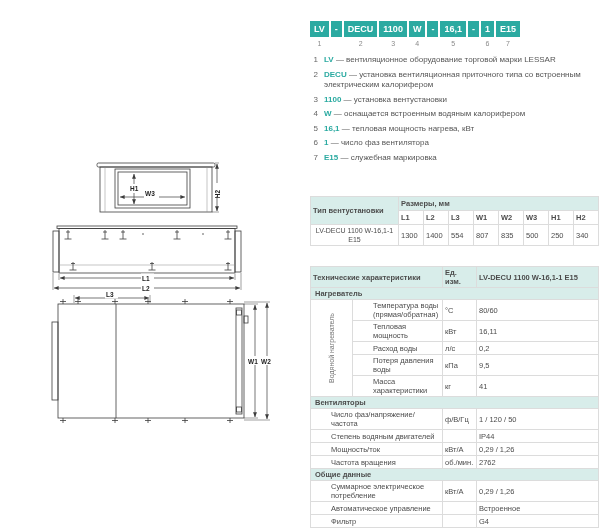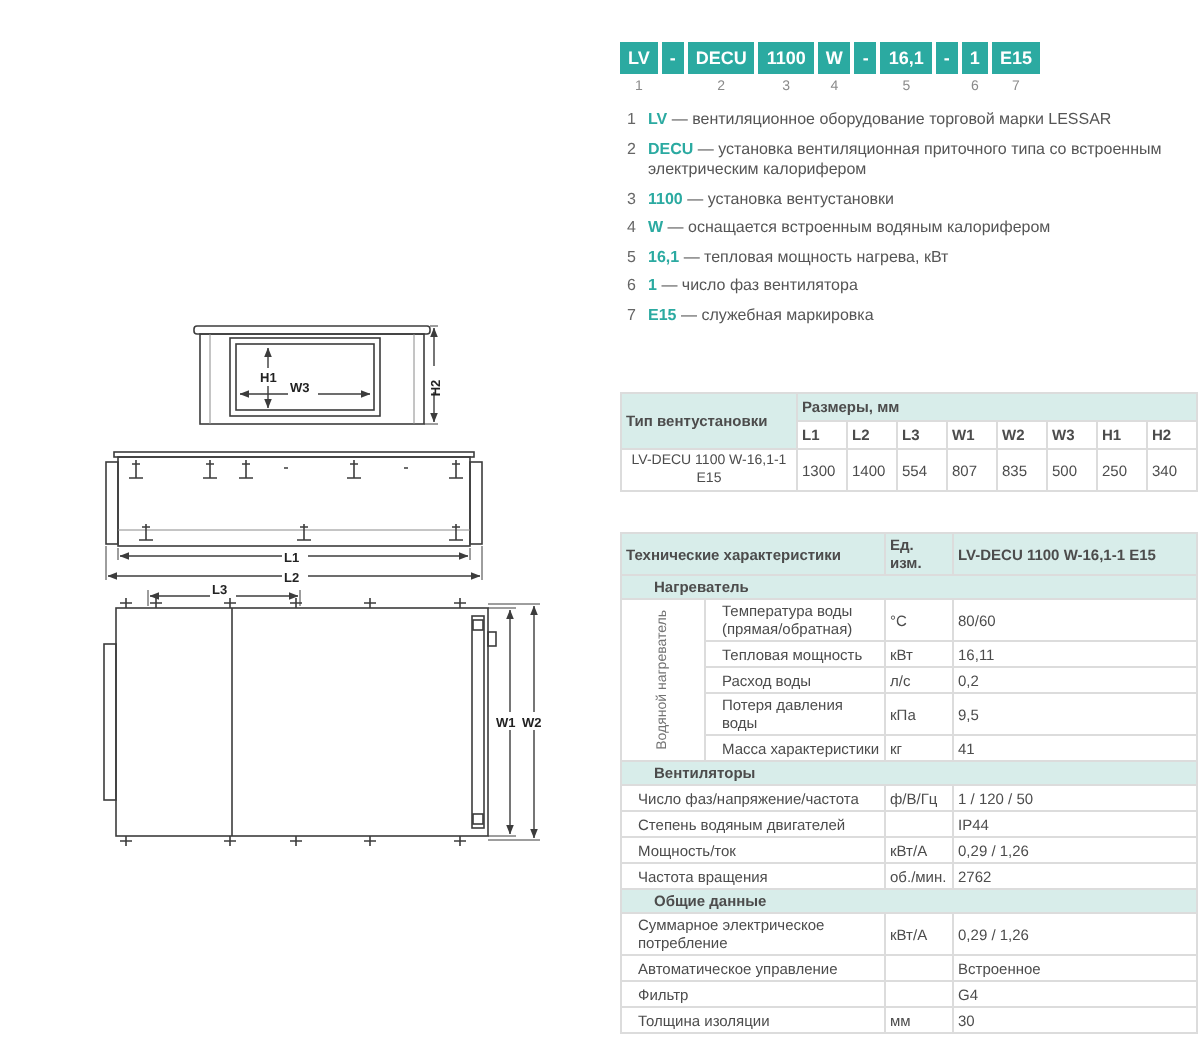--- a/index.html
+++ b/index.html
@@ -29,23 +29,23 @@
   .ctr  { text-align:left; }
 
   
   .dim-table { position:absolute; left:310px; top:196px; width:288px; }
   .dim-table td { height:14px; }
   .dim-table .lbl { font-size:7px; text-align:center; }
 
   
   .tech-table { position:absolute; left:310px; top:266px; width:288px; }
   .tech-table td.hd { height:15px; }
-  .tech-table td.sec { height:11px; padding-left:16px; font-weight:bold; }
+  .tech-table td.sec { height:11px; padding-left:4px; font-weight:bold; }
   .tech-table td { height:13px; }
-  .tech-table td.lab { padding-left:8px; }
+  .tech-table td.lab { padding-left:20px; }
   .rot { writing-mode:vertical-rl; transform:rotate(180deg); margin:0 auto;
          font-size:7px; color:#737373; white-space:nowrap; }
 
   
   .drawings { position:absolute; left:30px; top:150px; }
   .ln  { stroke:#3c3c3c; stroke-width:0.8; fill:none; }
   .thin{ stroke:#8a8a8a; stroke-width:0.5; fill:none; }
   .dim { stroke:#3c3c3c; stroke-width:0.7; fill:none;
          marker-start:url(#arr); marker-end:url(#arr); }
   .ext { stroke:#3c3c3c; stroke-width:0.5; fill:none; }

